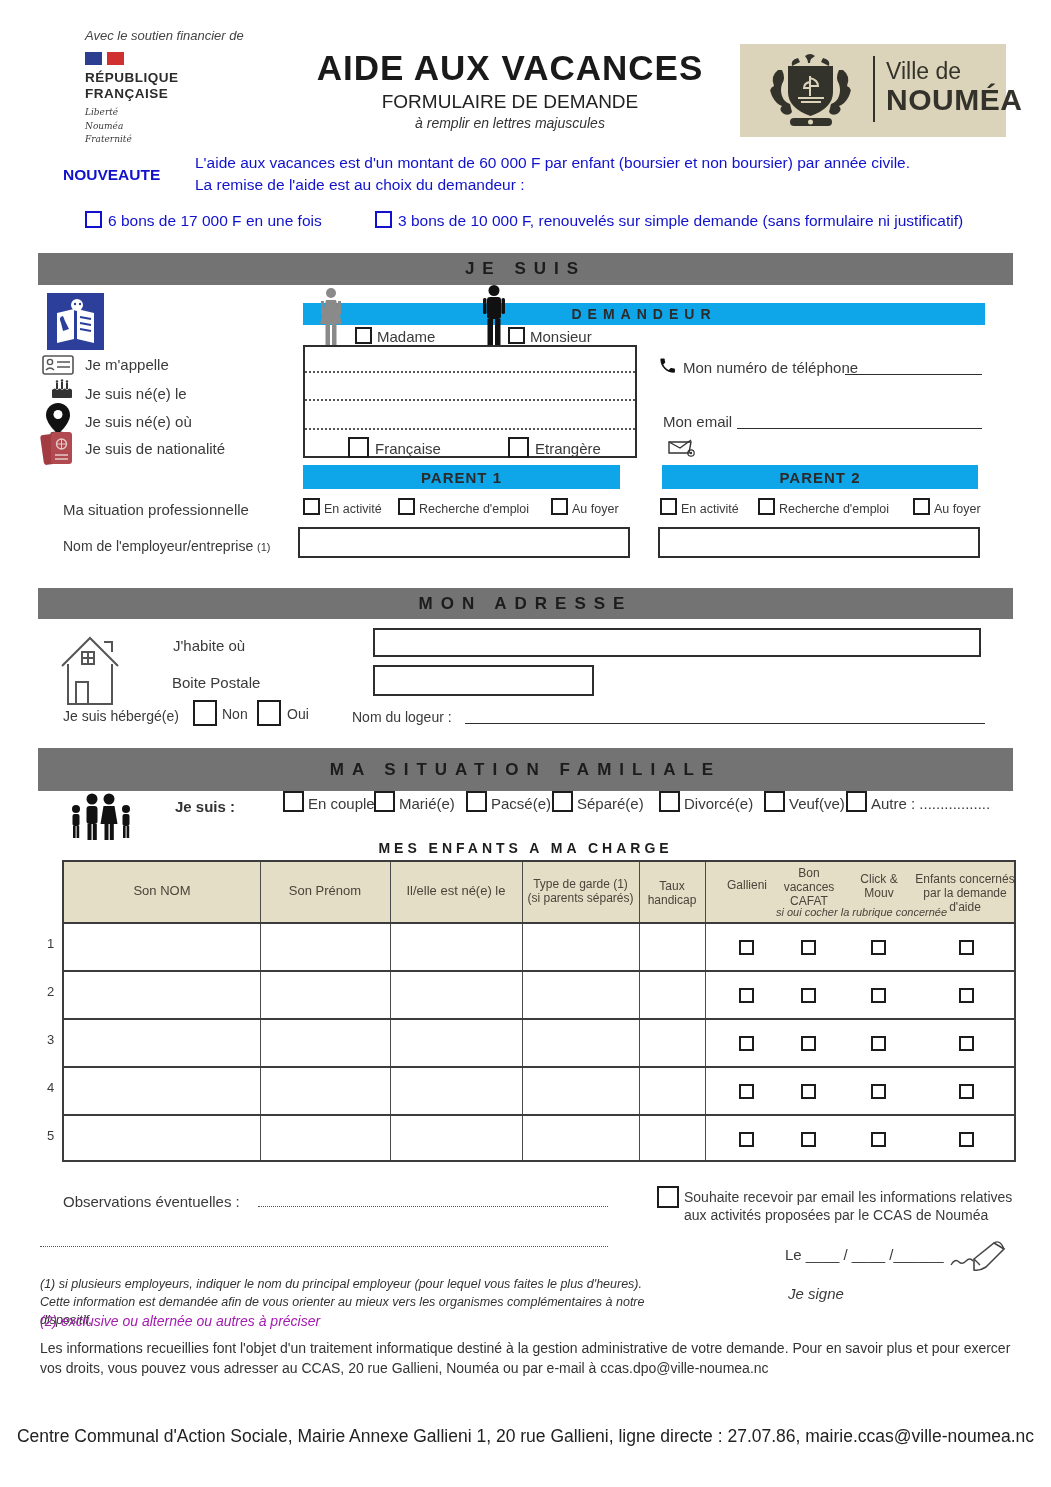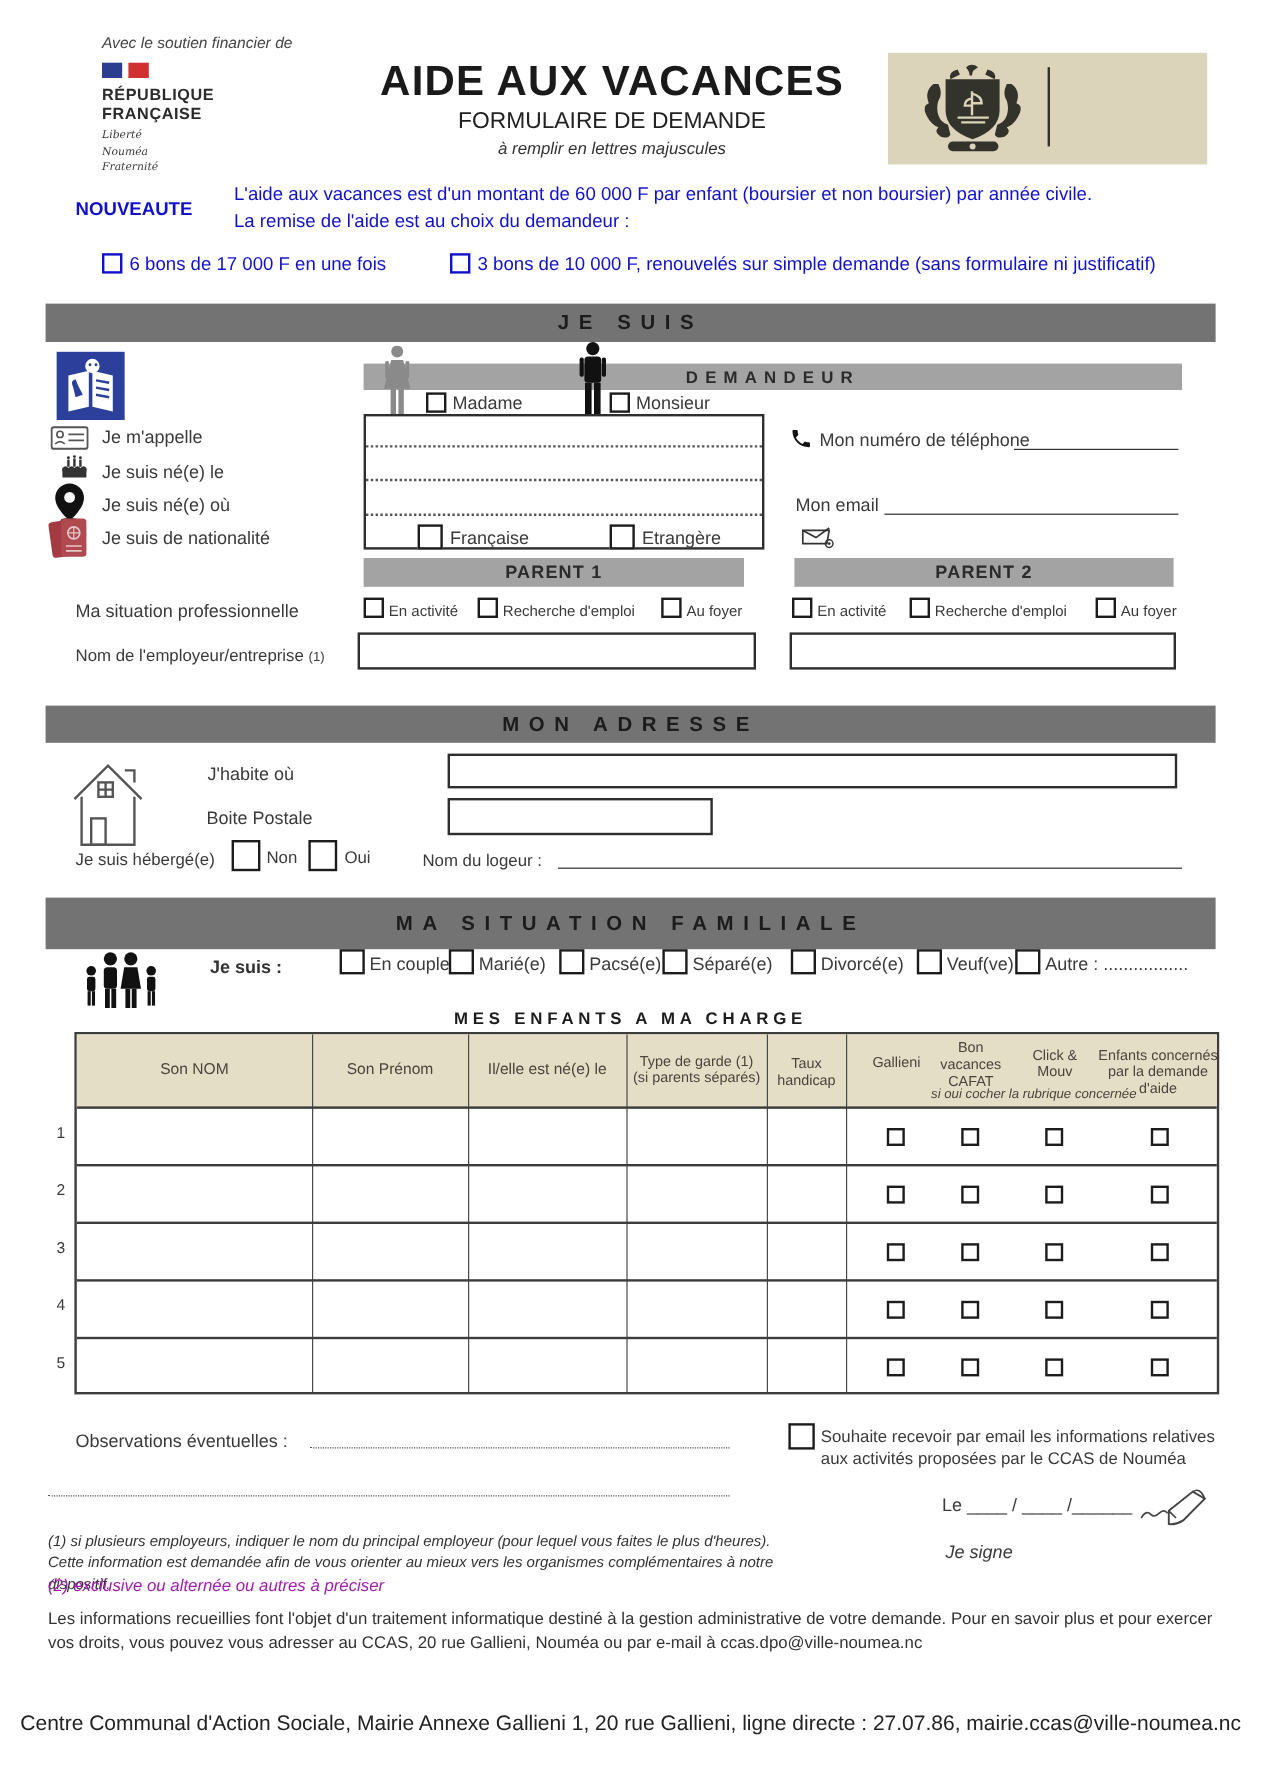--- a/index.html
+++ b/index.html
@@ -1,21 +1,21 @@
 <!DOCTYPE html>
 <html><head>
 <meta charset="utf-8">
 <style>
   html,body{margin:0;padding:0;background:#ffffff;}
   body{font-family:"Liberation Sans", sans-serif; color:#2e2e2e;}
   .page{position:relative;width:1051px;height:1487px;background:#ffffff;overflow:hidden;}
   .abs{position:absolute;}
   .bar{background:#737373;color:#1c1c1c;font-weight:bold;text-align:center;
        letter-spacing:8px;font-size:17px;display:flex;align-items:center;justify-content:center;}
-  .subbar{background:#a3a3a3;color:#2b2b2b;font-weight:bold;text-align:center;
+  .subbar{background:#0ea5e9;color:#2b2b2b;font-weight:bold;text-align:center;
        letter-spacing:6px;font-size:14px;display:flex;align-items:center;justify-content:center;}
   .cb{position:absolute;width:17px;height:17px;border:2px solid #1c1c1c;background:#fff;box-sizing:border-box;}
   .cb.blue{border-color:#1111cd;}
   .cb.sm{width:15px;height:15px;}
   .cb.lg{width:21px;height:21px;}
   .lbl{font-size:15px;color:#3a3a3a;white-space:nowrap;}
   .lbl12{font-size:12.5px;color:#3a3a3a;white-space:nowrap;}
   .lbl14{font-size:14px;color:#3a3a3a;white-space:nowrap;}
   .blue-t{color:#1111cd;}
   .inputbox{position:absolute;border:2px solid #2e2e2e;background:#fff;box-sizing:border-box;}
@@ -72,20 +72,24 @@
         <rect x="32" y="66" width="42" height="8" rx="4"></rect>
         <path d="M10 12 l4 4 M95 12 l-4 4 M8 30 l5 1 M97 30 l-5 1 M12 48 l4 -2 M93 48 l-4 -2"></path>
       </g>
       <g stroke="#dcd4ba" stroke-width="2" fill="none">
         <path d="M40 46 h26 M43 50 h20"></path>
         <path d="M52 24 v20 M52 26 q8 2 8 8 h-8 M52 30 q-6 1 -6 6 h6"></path>
       </g>
       <circle cx="52.5" cy="70" r="2.5" fill="#dcd4ba"></circle>
     </svg>
     <div class="abs" style="left:133px;top:12px;width:2px;height:66px;background:#33332b;"></div>
+    <div class="abs" style="left:146px;top:14px;color:#33332b;">
+      <div style="font-size:23px;font-weight:300;">Ville de</div>
+      <div style="font-size:30px;font-weight:bold;letter-spacing:0.5px;margin-top:-2px;">NOUMÉA</div>
+    </div>
   </div>
 
   <div class="abs blue-t" style="left:63px;top:166px;font-size:15.5px;font-weight:bold;">NOUVEAUTE</div>
   <div class="abs blue-t" style="left:195px;top:154px;font-size:15.5px;">L'aide aux vacances est d'un montant de 60 000 F par enfant (boursier et non boursier) par année civile.</div>
   <div class="abs blue-t" style="left:195px;top:176px;font-size:15.5px;">La remise de l'aide est au choix du demandeur :</div>
 
   <div class="cb blue" style="left:85px;top:211px;"></div>
   <div class="abs blue-t" style="left:108px;top:212px;font-size:15.5px;">6 bons de 17 000 F en une fois</div>
   <div class="cb blue" style="left:375px;top:211px;"></div>
   <div class="abs blue-t" style="left:398px;top:212px;font-size:15.5px;">3 bons de 10 000 F, renouvelés sur simple demande (sans formulaire ni justificatif)</div>

